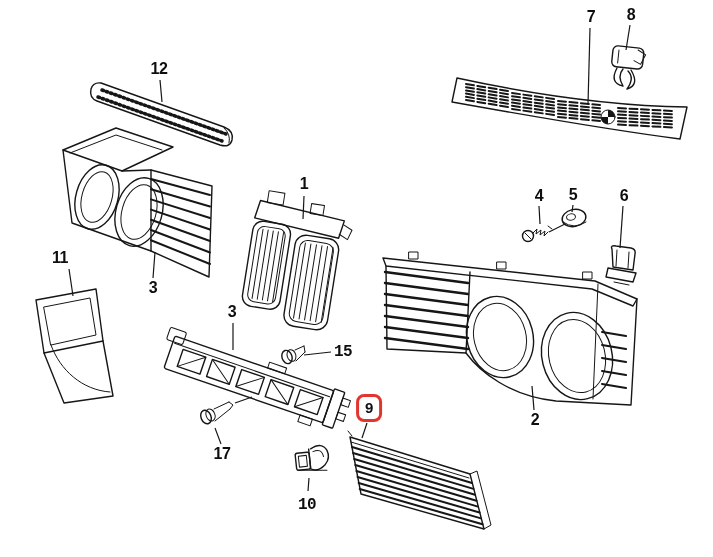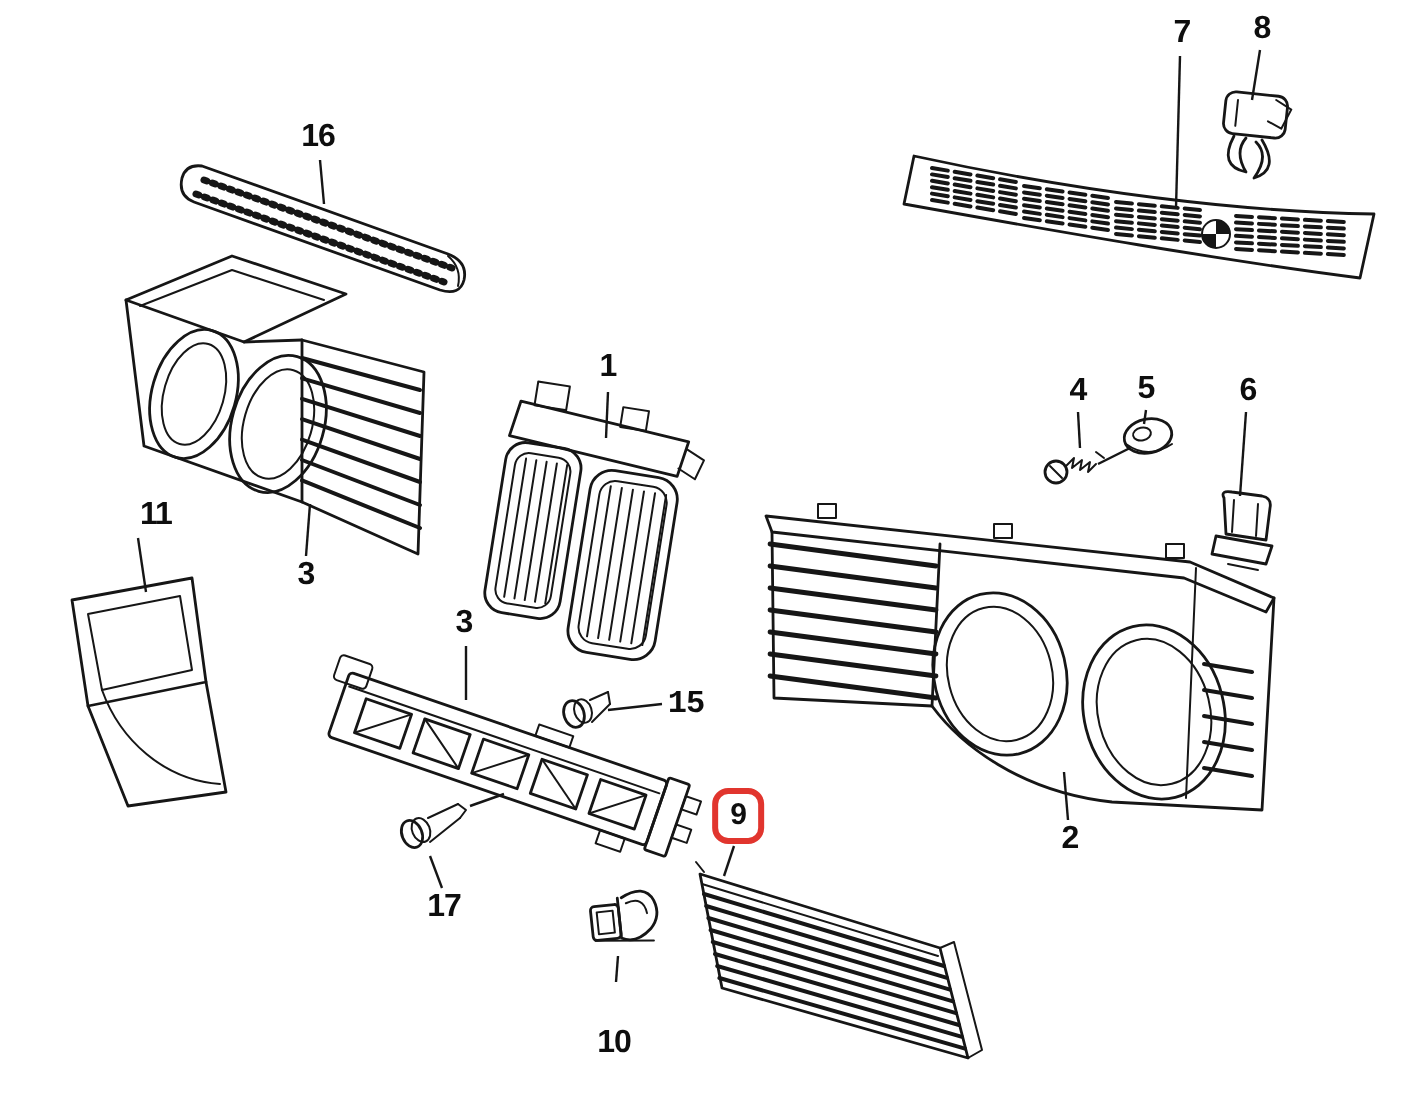--- a/index.html
+++ b/index.html
@@ -16,22 +16,22 @@
   svg .leader{stroke:#161616;stroke-width:1.2;fill:none;}
   .callout{position:absolute;transform:translate(-50%,-50%);font-weight:bold;
            font-size:16px;line-height:1;color:#0e0e0e;letter-spacing:-0.5px;
            white-space:nowrap;cursor:default;}
   .callout.highlighted{border:3px solid var(--hl,#e1352e);border-radius:8px;
            background:#fff;padding:3px 6px 4px;font-size:15px;}
   .c1{left:304px;top:184px;}  .c2{left:535px;top:420px;}
   .c3{left:153px;top:288px;}  .c4{left:539px;top:196px;}
   .c5{left:573px;top:195px;}  .c6{left:624px;top:196px;}
   .c7{left:591px;top:17px;}   .c8{left:631px;top:15px;}
-  .c9{left:369px;top:408px;}  .c10{left:307px;top:522px;}
-  .c11{left:78px;top:258px;}  .c12{left:159px;top:69px;}
+  .c9{left:369px;top:408px;}  .c10{left:307px;top:505px;font-family:Liberation Mono, monospace;}
+  .c11{left:60px;top:258px;}  .c12{left:159px;top:69px;}
   .c13{left:232px;top:312px;} .c14{left:222px;top:454px;}
   .c15{left:343px;top:352px;font-family:Liberation Mono, monospace;}
 </style>
 </head>
 <body>
 
 <div class="stage">
 
 <svg width="713" height="557" viewBox="0 0 713 557">
 
@@ -265,18 +265,18 @@
 <div class="callout c2">2</div>
 <div class="callout c3">3</div>
 <div class="callout c4">4</div>
 <div class="callout c5">5</div>
 <div class="callout c6">6</div>
 <div class="callout c7">7</div>
 <div class="callout c8">8</div>
 <div class="callout c9 highlighted">9</div>
 <div class="callout c10">10</div>
 <div class="callout c11">11</div>
-<div class="callout c12">16</div>
+<div class="callout c12">12</div>
 <div class="callout c13">3</div>
 <div class="callout c14">17</div>
 <div class="callout c15">15</div>
 
 </div>
 
 </body></html>

